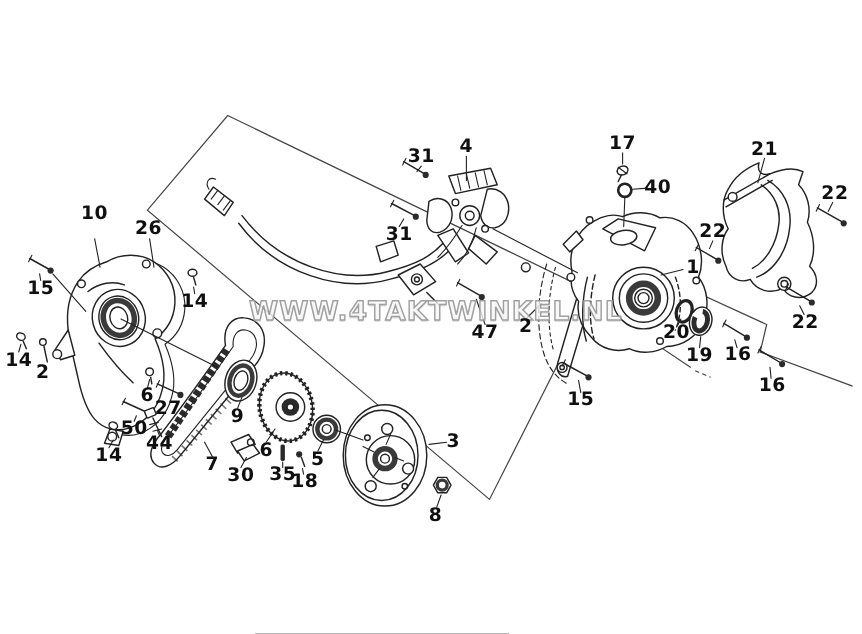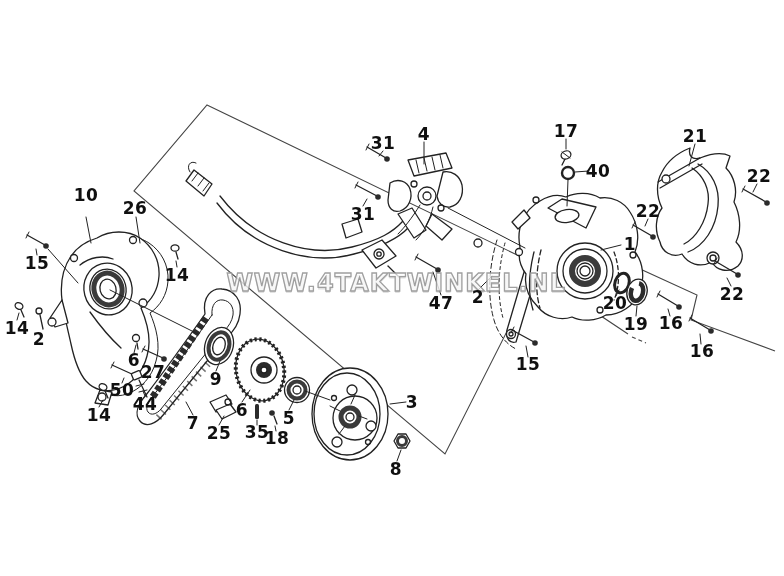--- a/index.html
+++ b/index.html
@@ -372,21 +372,21 @@
   <span class="lbl" style="left:732px;top:294px">22</span>
   <span class="lbl" style="left:441px;top:303px">47</span>
   <span class="lbl" style="left:478px;top:297px">2</span>
   <span class="lbl" style="left:615px;top:303px">20</span>
   <span class="lbl" style="left:636px;top:324px">19</span>
   <span class="lbl" style="left:671px;top:323px">16</span>
   <span class="lbl" style="left:702px;top:351px">16</span>
   <span class="lbl" style="left:528px;top:364px">15</span>
   <span class="lbl" style="left:216px;top:379px">9</span>
   <span class="lbl" style="left:193px;top:423px">7</span>
-  <span class="lbl" style="left:219px;top:433px">25</span>
+  <span class="lbl" style="left:219px;top:433px">30</span>
   <span class="lbl" style="left:242px;top:410px">6</span>
   <span class="lbl" style="left:257px;top:432px">35</span>
   <span class="lbl" style="left:277px;top:438px">18</span>
   <span class="lbl" style="left:289px;top:418px">5</span>
   <span class="lbl" style="left:412px;top:402px">3</span>
   <span class="lbl" style="left:396px;top:469px">8</span>
 </div>
 
 </div>
 

